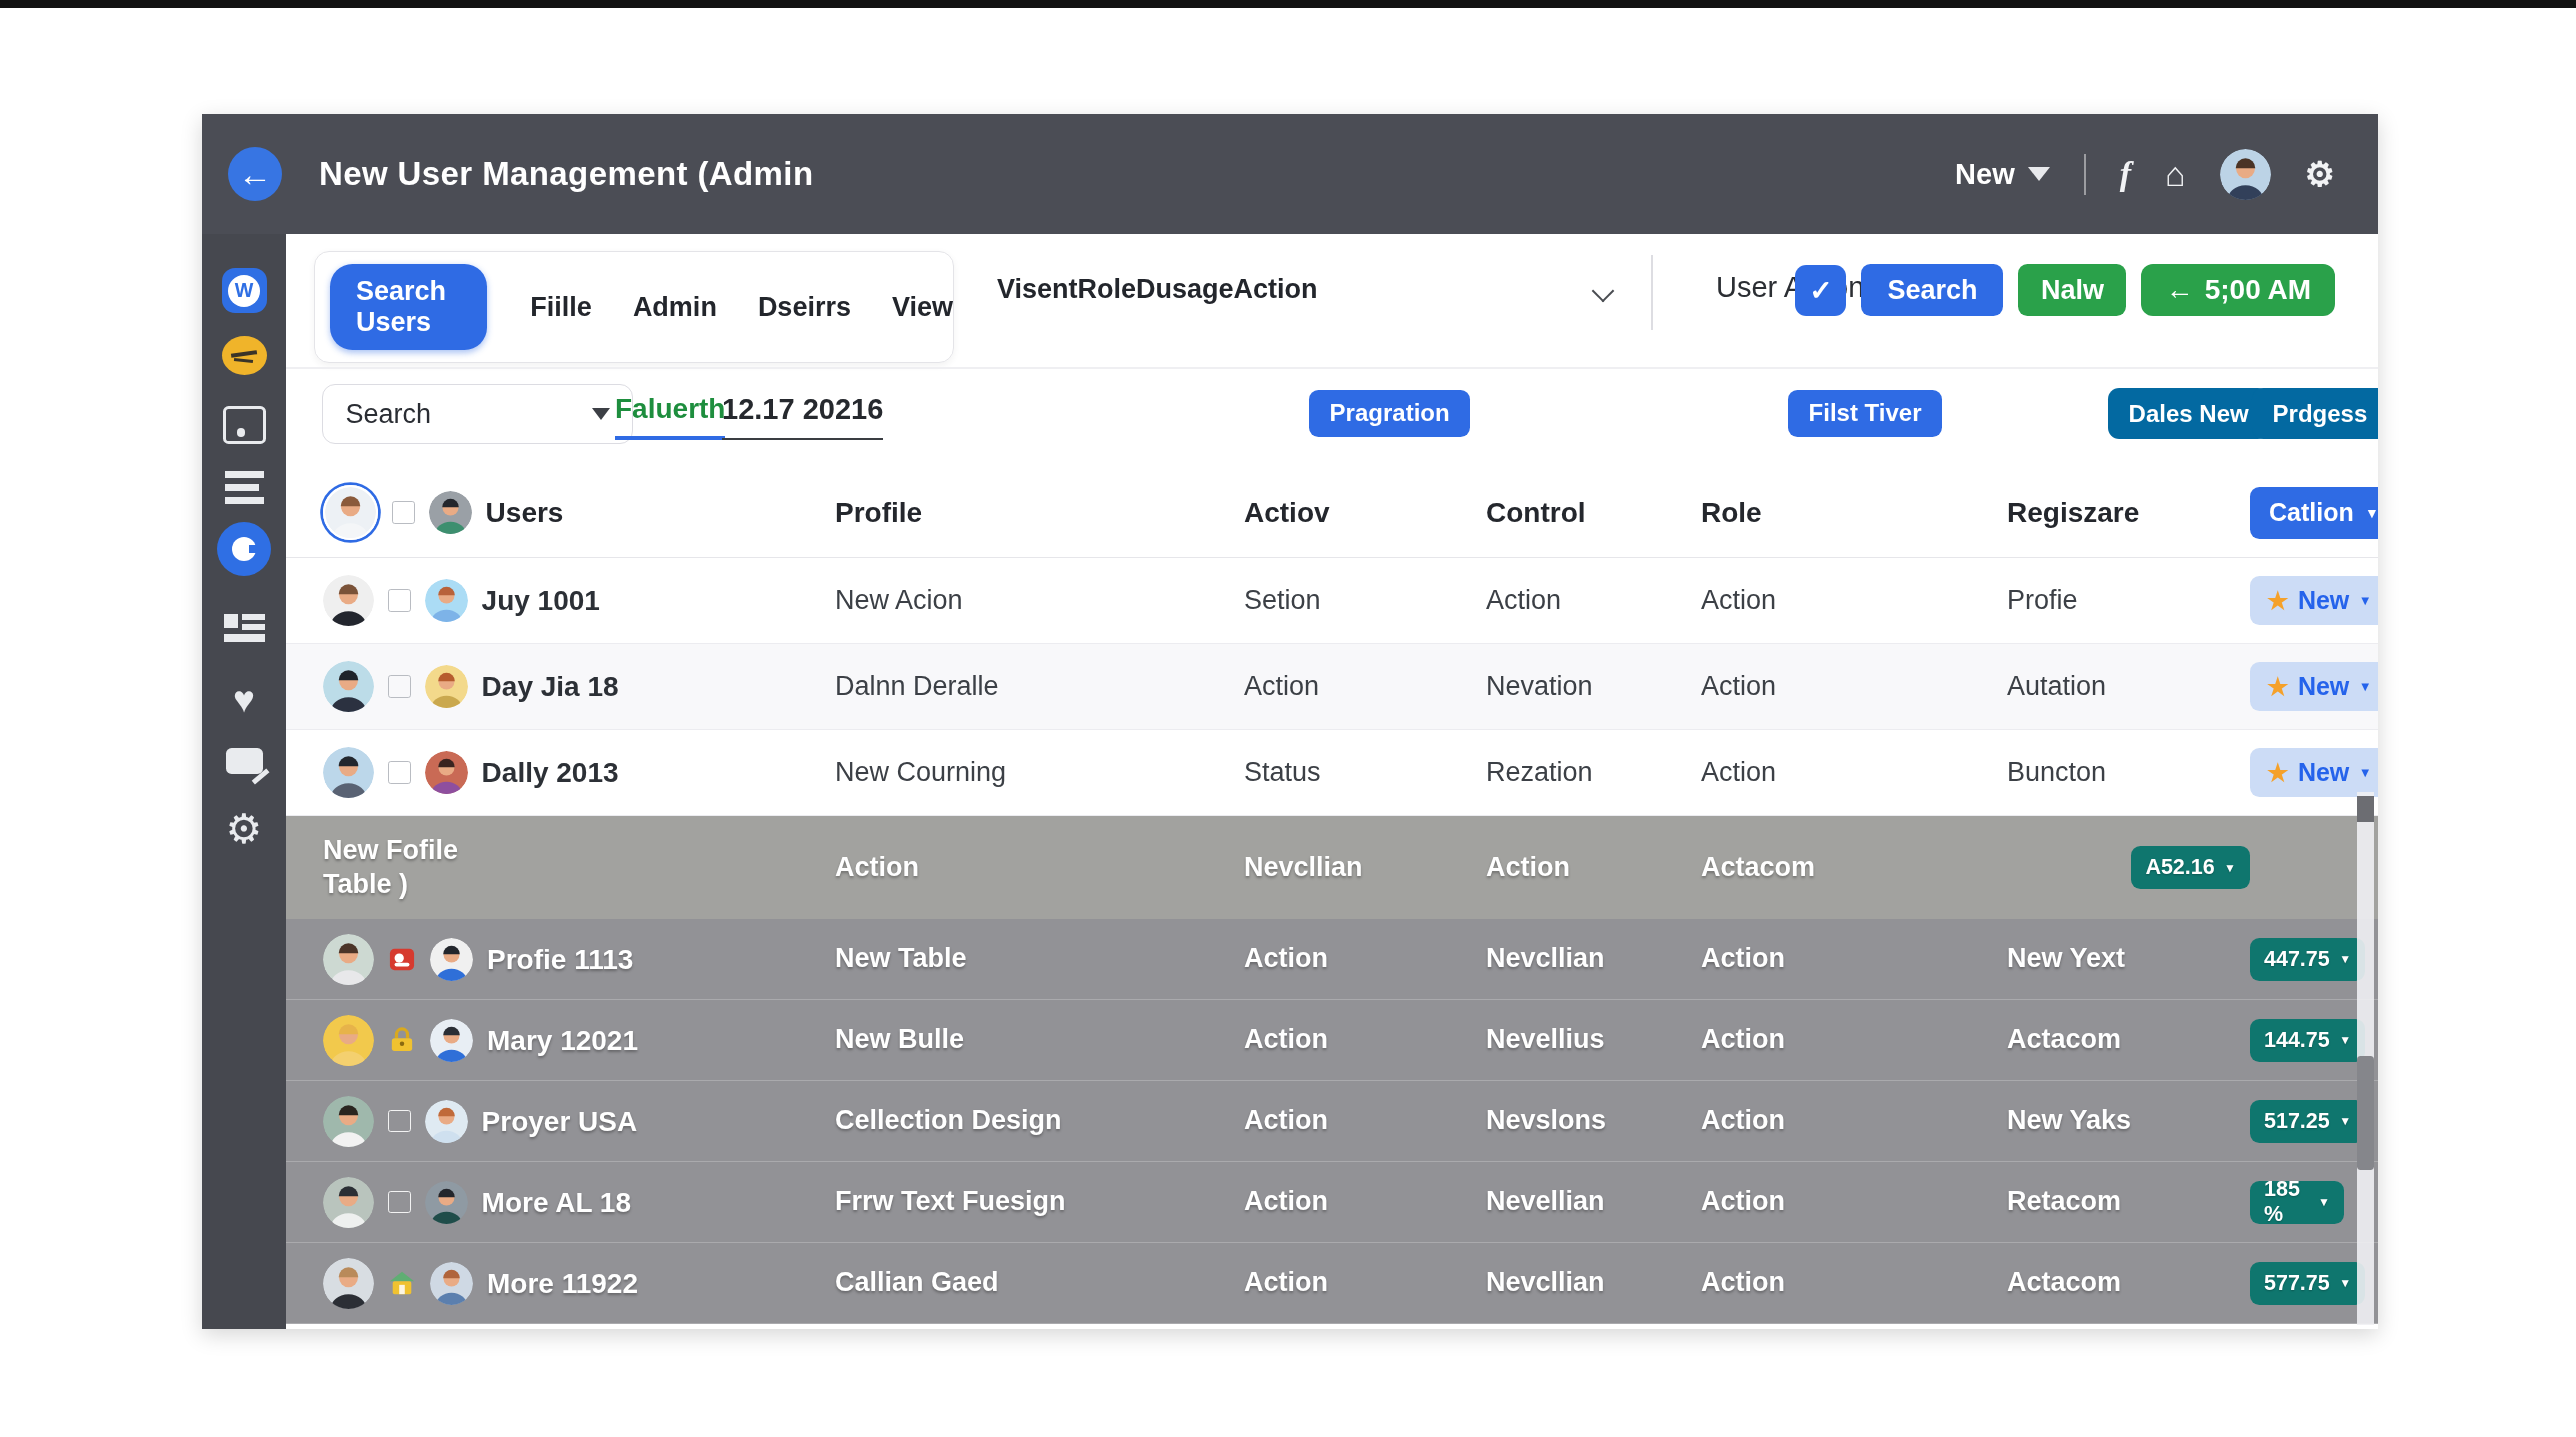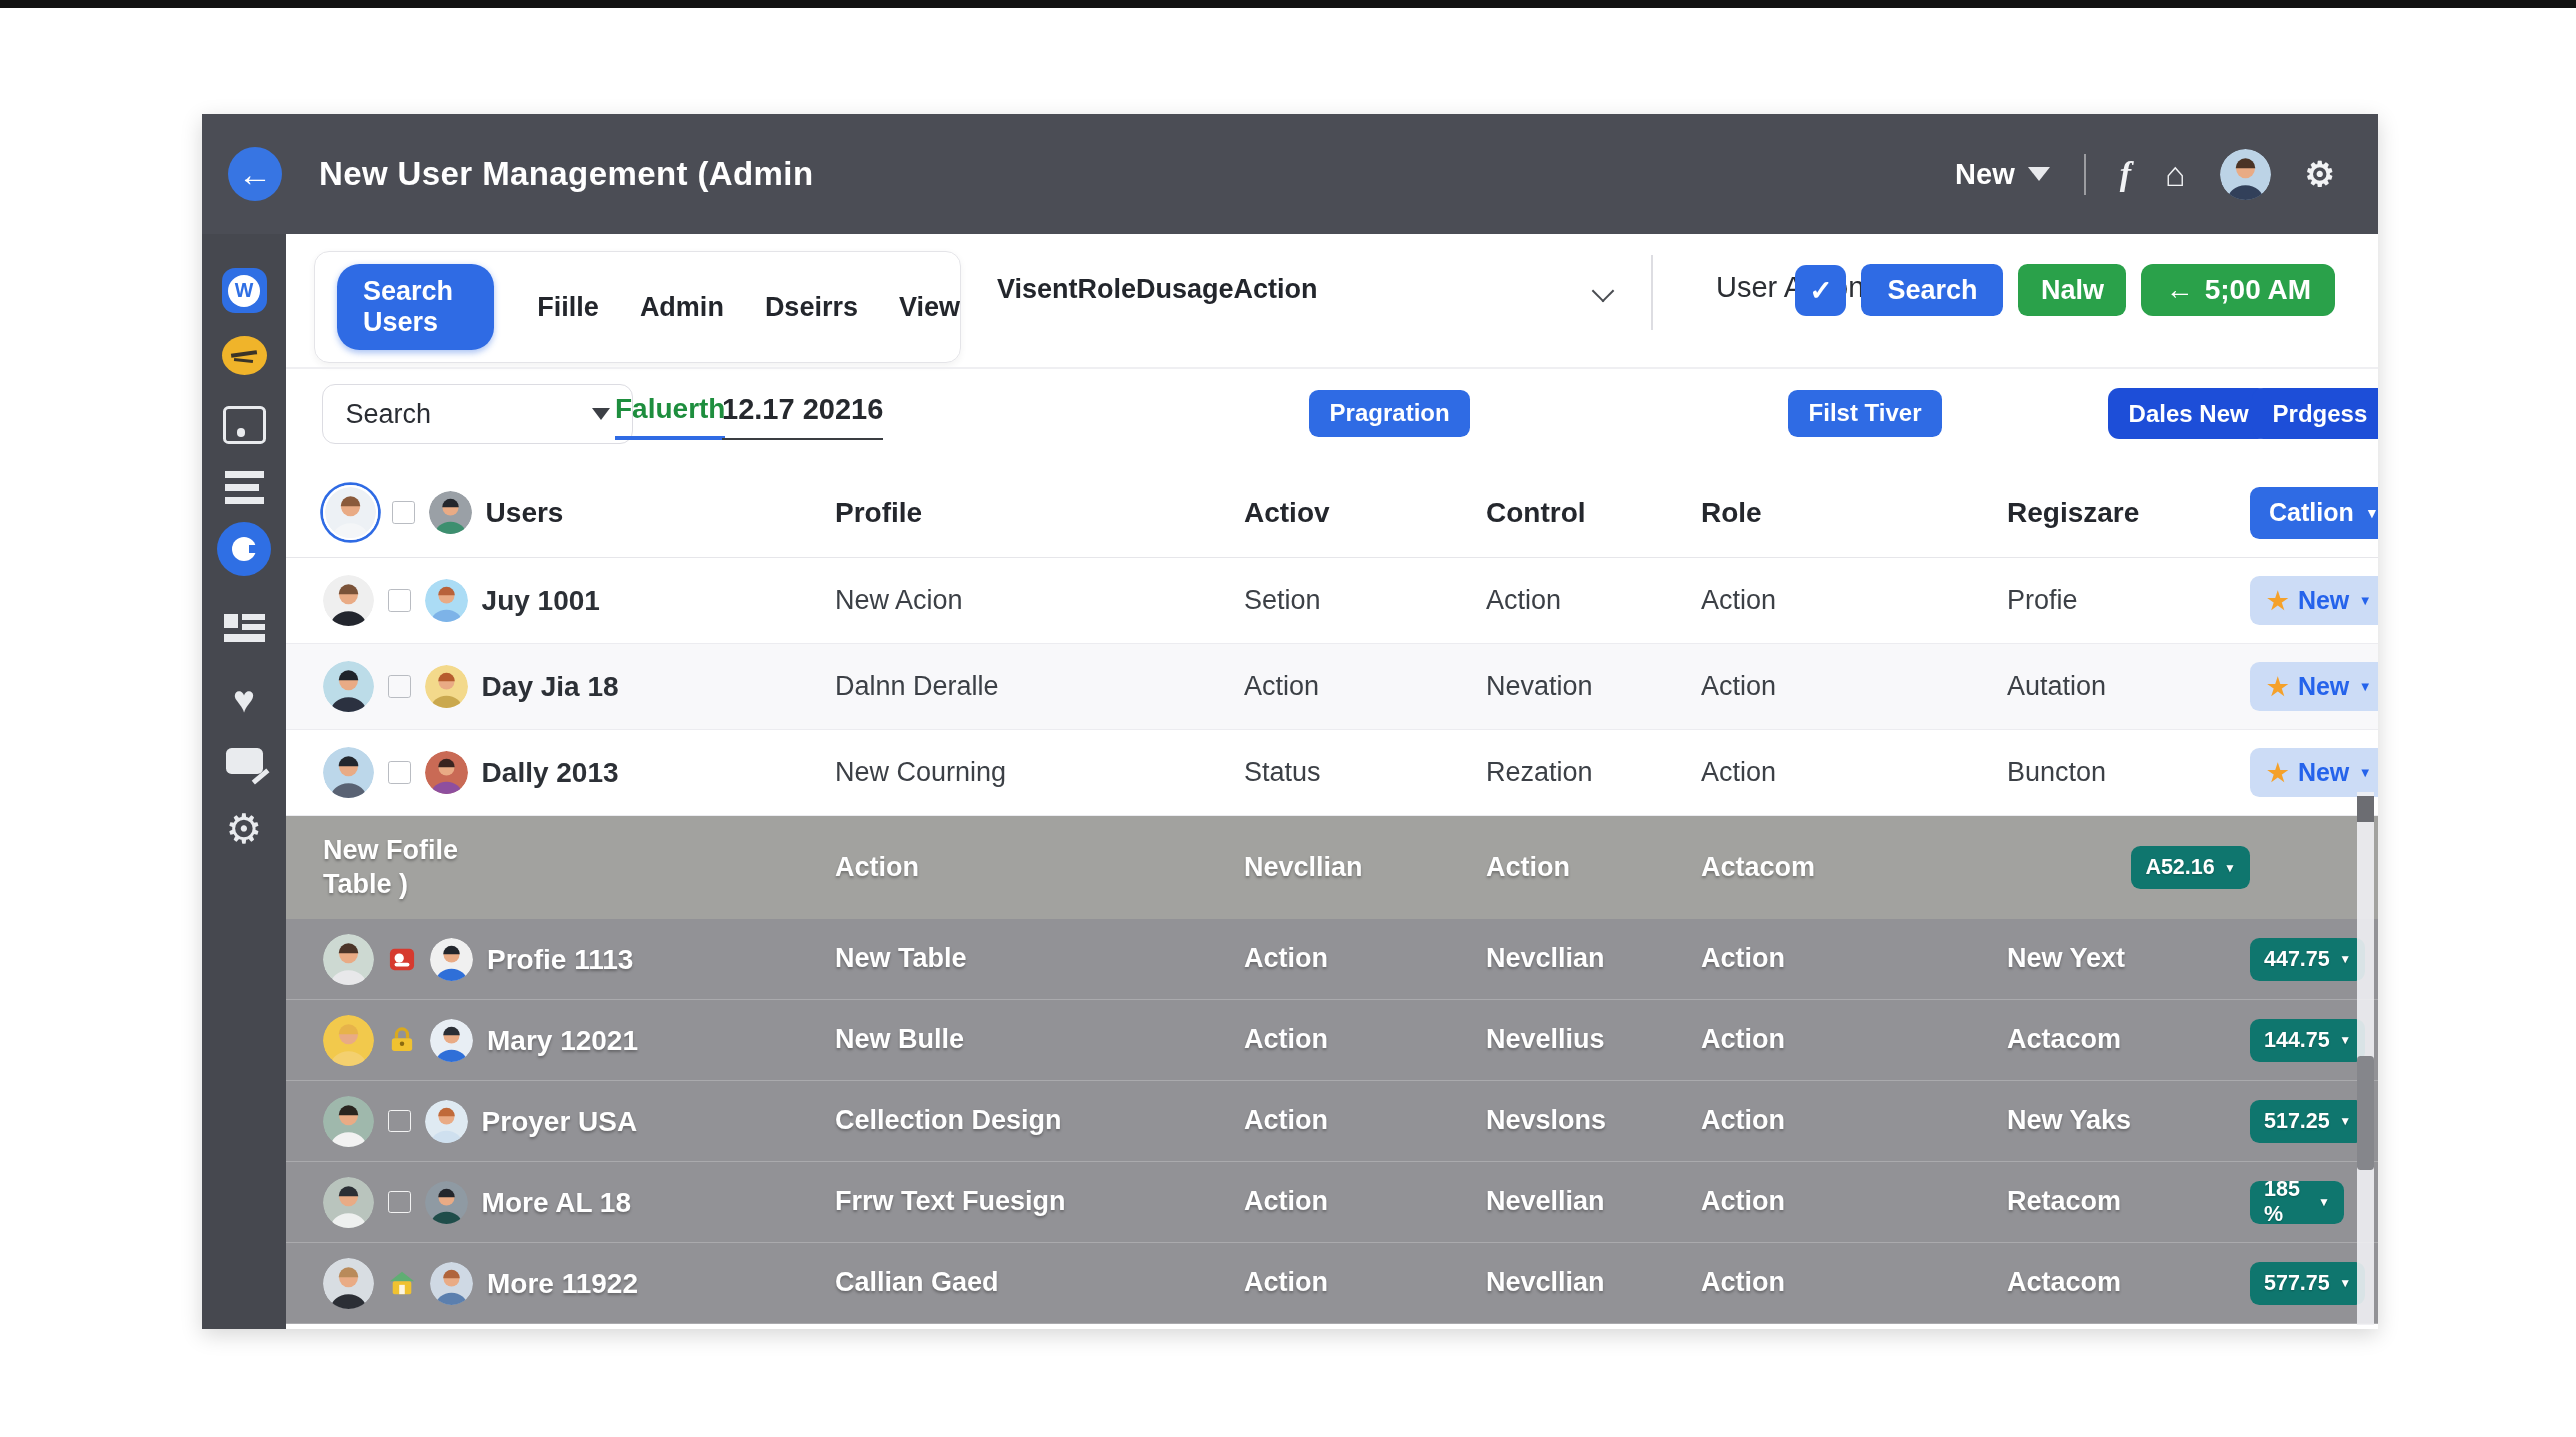--- a/index.html
+++ b/index.html
@@ -56,21 +56,21 @@
   .chatedit{position:relative;width:37px;height:26px;background:#e9ebee;border-radius:5.6px;}
   .chatedit i{position:absolute;right:-7.5px;bottom:-5.6px;width:19px;height:4.7px;background:#e9ebee;transform:rotate(-40deg);}
   .gearw{font-size:41px;color:#e9ebee;line-height:1;}
 
   
   .main{position:absolute;left:84px;top:120px;right:0;bottom:0;background:#fff;overflow:hidden;}
 
   
   .tabbar{position:absolute;left:0;right:0;top:0;height:133px;}
   .tabbox{position:absolute;left:28px;top:17px;width:638px;height:110px;border:1.9px solid #e4e4e8;
-          border-radius:15px;display:flex;align-items:center;box-shadow:0 2.8px 7.5px rgba(0,0,0,.05);padding-left:7px;}
+          border-radius:15px;display:flex;align-items:center;box-shadow:0 2.8px 7.5px rgba(0,0,0,.05);}
   .searchusers{margin-left:15px;background:#2f6be4;color:#fff;font-size:27px;font-weight:bold;
                padding:12px 26px;border-radius:22.5px;box-shadow:0 2.8px 6.6px rgba(47,107,228,.4);cursor:pointer;}
   .boxedtabs{display:flex;align-items:center;gap:41px;margin-left:43px;font-size:27px;font-weight:bold;color:#23262c;}
   .boxedtabs span{cursor:pointer;}
   .loosetabs{position:absolute;left:711px;top:0;height:110px;display:flex;align-items:center;
              font-size:27px;font-weight:bold;color:#23262c;}
   .loosetabs span{cursor:pointer;}
   .chevsm{position:absolute;left:1309px;top:49px;width:14px;height:14px;border-left:2.8px solid #4a4d52;
           border-bottom:2.8px solid #4a4d52;transform:rotate(-45deg);cursor:pointer;}
   .ua-div{position:absolute;left:1365px;top:20.6px;width:1.9px;height:75px;background:#dddde2;}
@@ -89,21 +89,21 @@
   .searchsel{position:absolute;left:36px;top:15px;width:264px;height:58px;border:1.9px solid #dcdce2;border-radius:13px;
              display:flex;align-items:center;justify-content:space-between;padding:0 22.5px;font-size:27px;color:#2a2d33;cursor:pointer;}
   .searchsel .tri{width:0;height:0;border-left:9.4px solid transparent;border-right:9.4px solid transparent;border-top:12px solid #3c3f45;}
   .flink{position:absolute;left:329px;top:24px;font-size:28px;font-weight:bold;color:#1e8e3e;
          padding-bottom:11.2px;border-bottom:4.7px solid #2f6be4;cursor:pointer;}
   .fdate{position:absolute;left:436px;top:24px;font-size:29px;font-weight:bold;color:#26292e;
          padding-bottom:12px;border-bottom:2.8px solid #3a3d42;cursor:pointer;}
   .pillbtn{position:absolute;height:47px;border-radius:9.4px;color:#fff;font-weight:bold;font-size:24px;
            display:flex;align-items:center;padding:0 20.6px;top:20.6px;cursor:pointer;}
   .pillbtn.blue{background:#2f6be4;}
-  .pillbtn.gray{background:#1d4ed8;border-radius:11.2px;height:51px;top:19px;}
+  .pillbtn.gray{background:#0369a1;border-radius:11.2px;height:51px;top:19px;}
   .filtersep{position:absolute;left:0;right:0;top:225px;height:1.9px;background:#efeff2;}
 
   
   .table{position:absolute;left:0;right:0;top:234px;bottom:0;}
   .grid{display:grid;grid-template-columns:512px 409px 242px 215px 306px 243px 1fr;
         align-items:center;padding:0 34px 0 37px;box-sizing:border-box;}
   .thead{height:90px;border-bottom:1.9px solid #e6e6ea;font-size:28px;font-weight:bold;color:#24272d;background:#fff;}
   .namecell{display:flex;align-items:center;gap:14px;min-width:0;}
   .av-big{width:51px;height:51px;}
   .av-big.ring{border:2.8px solid #fff;box-shadow:0 0 0 2.8px #2f6be4;}

